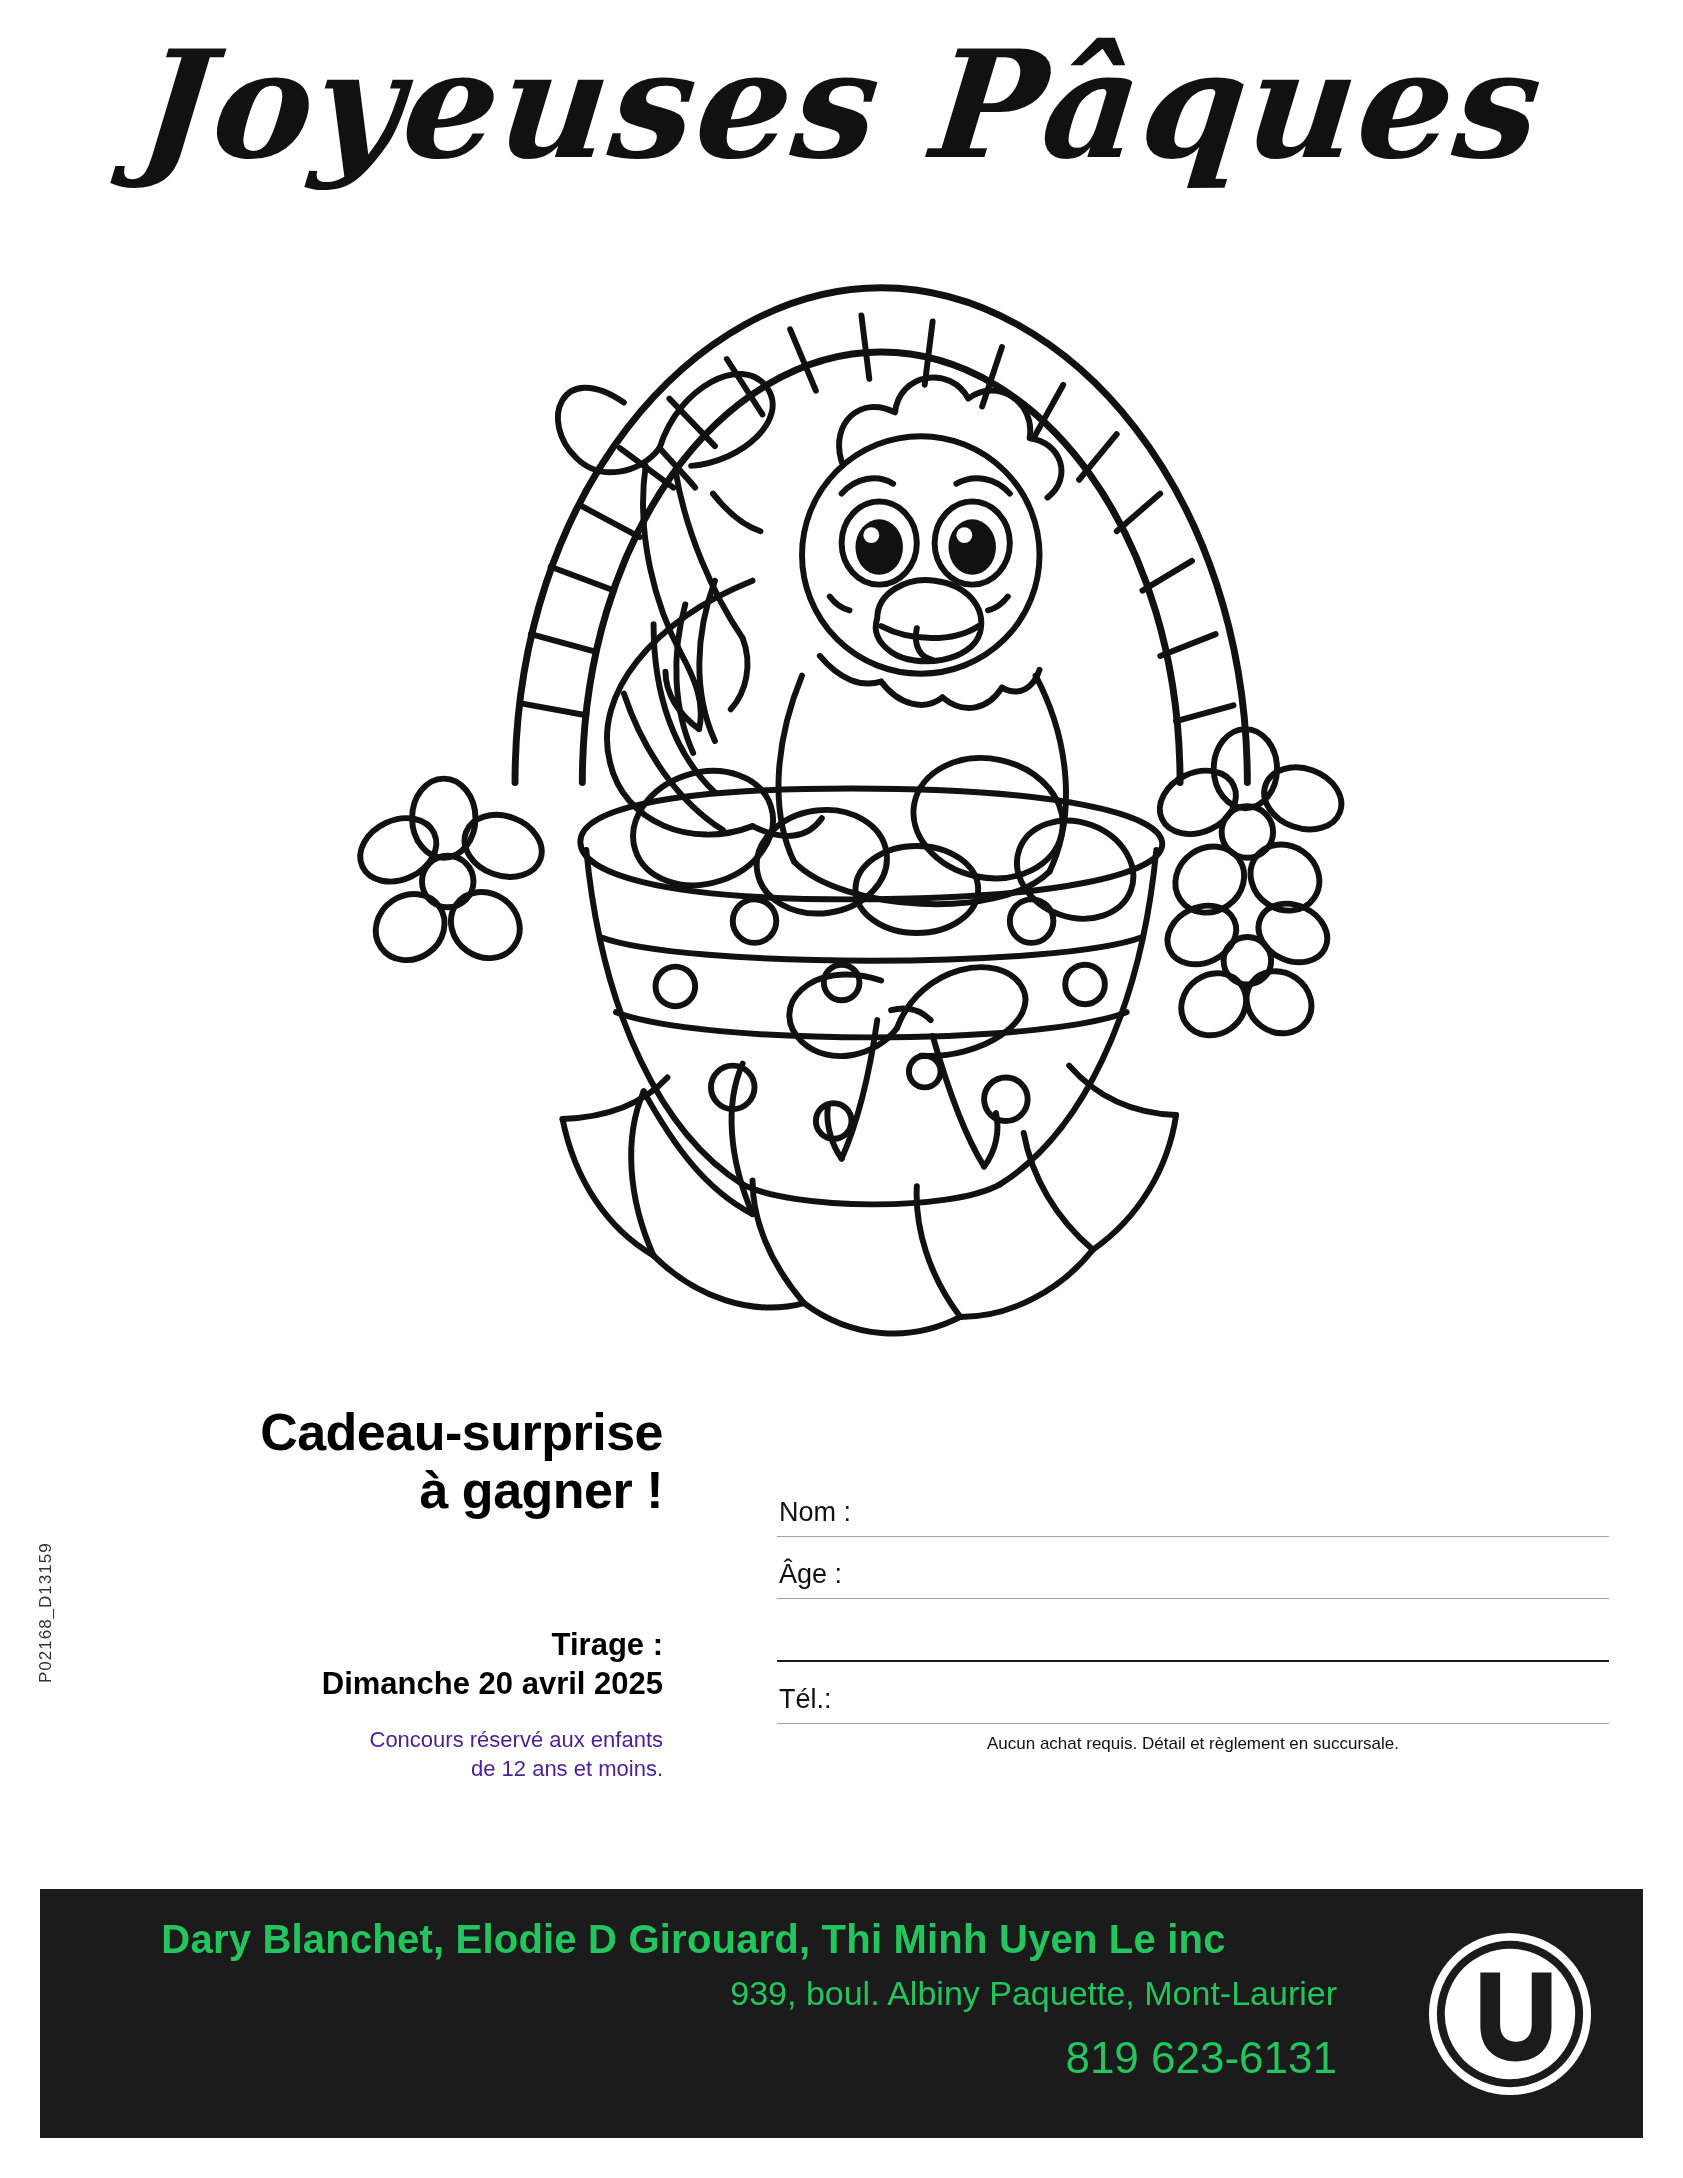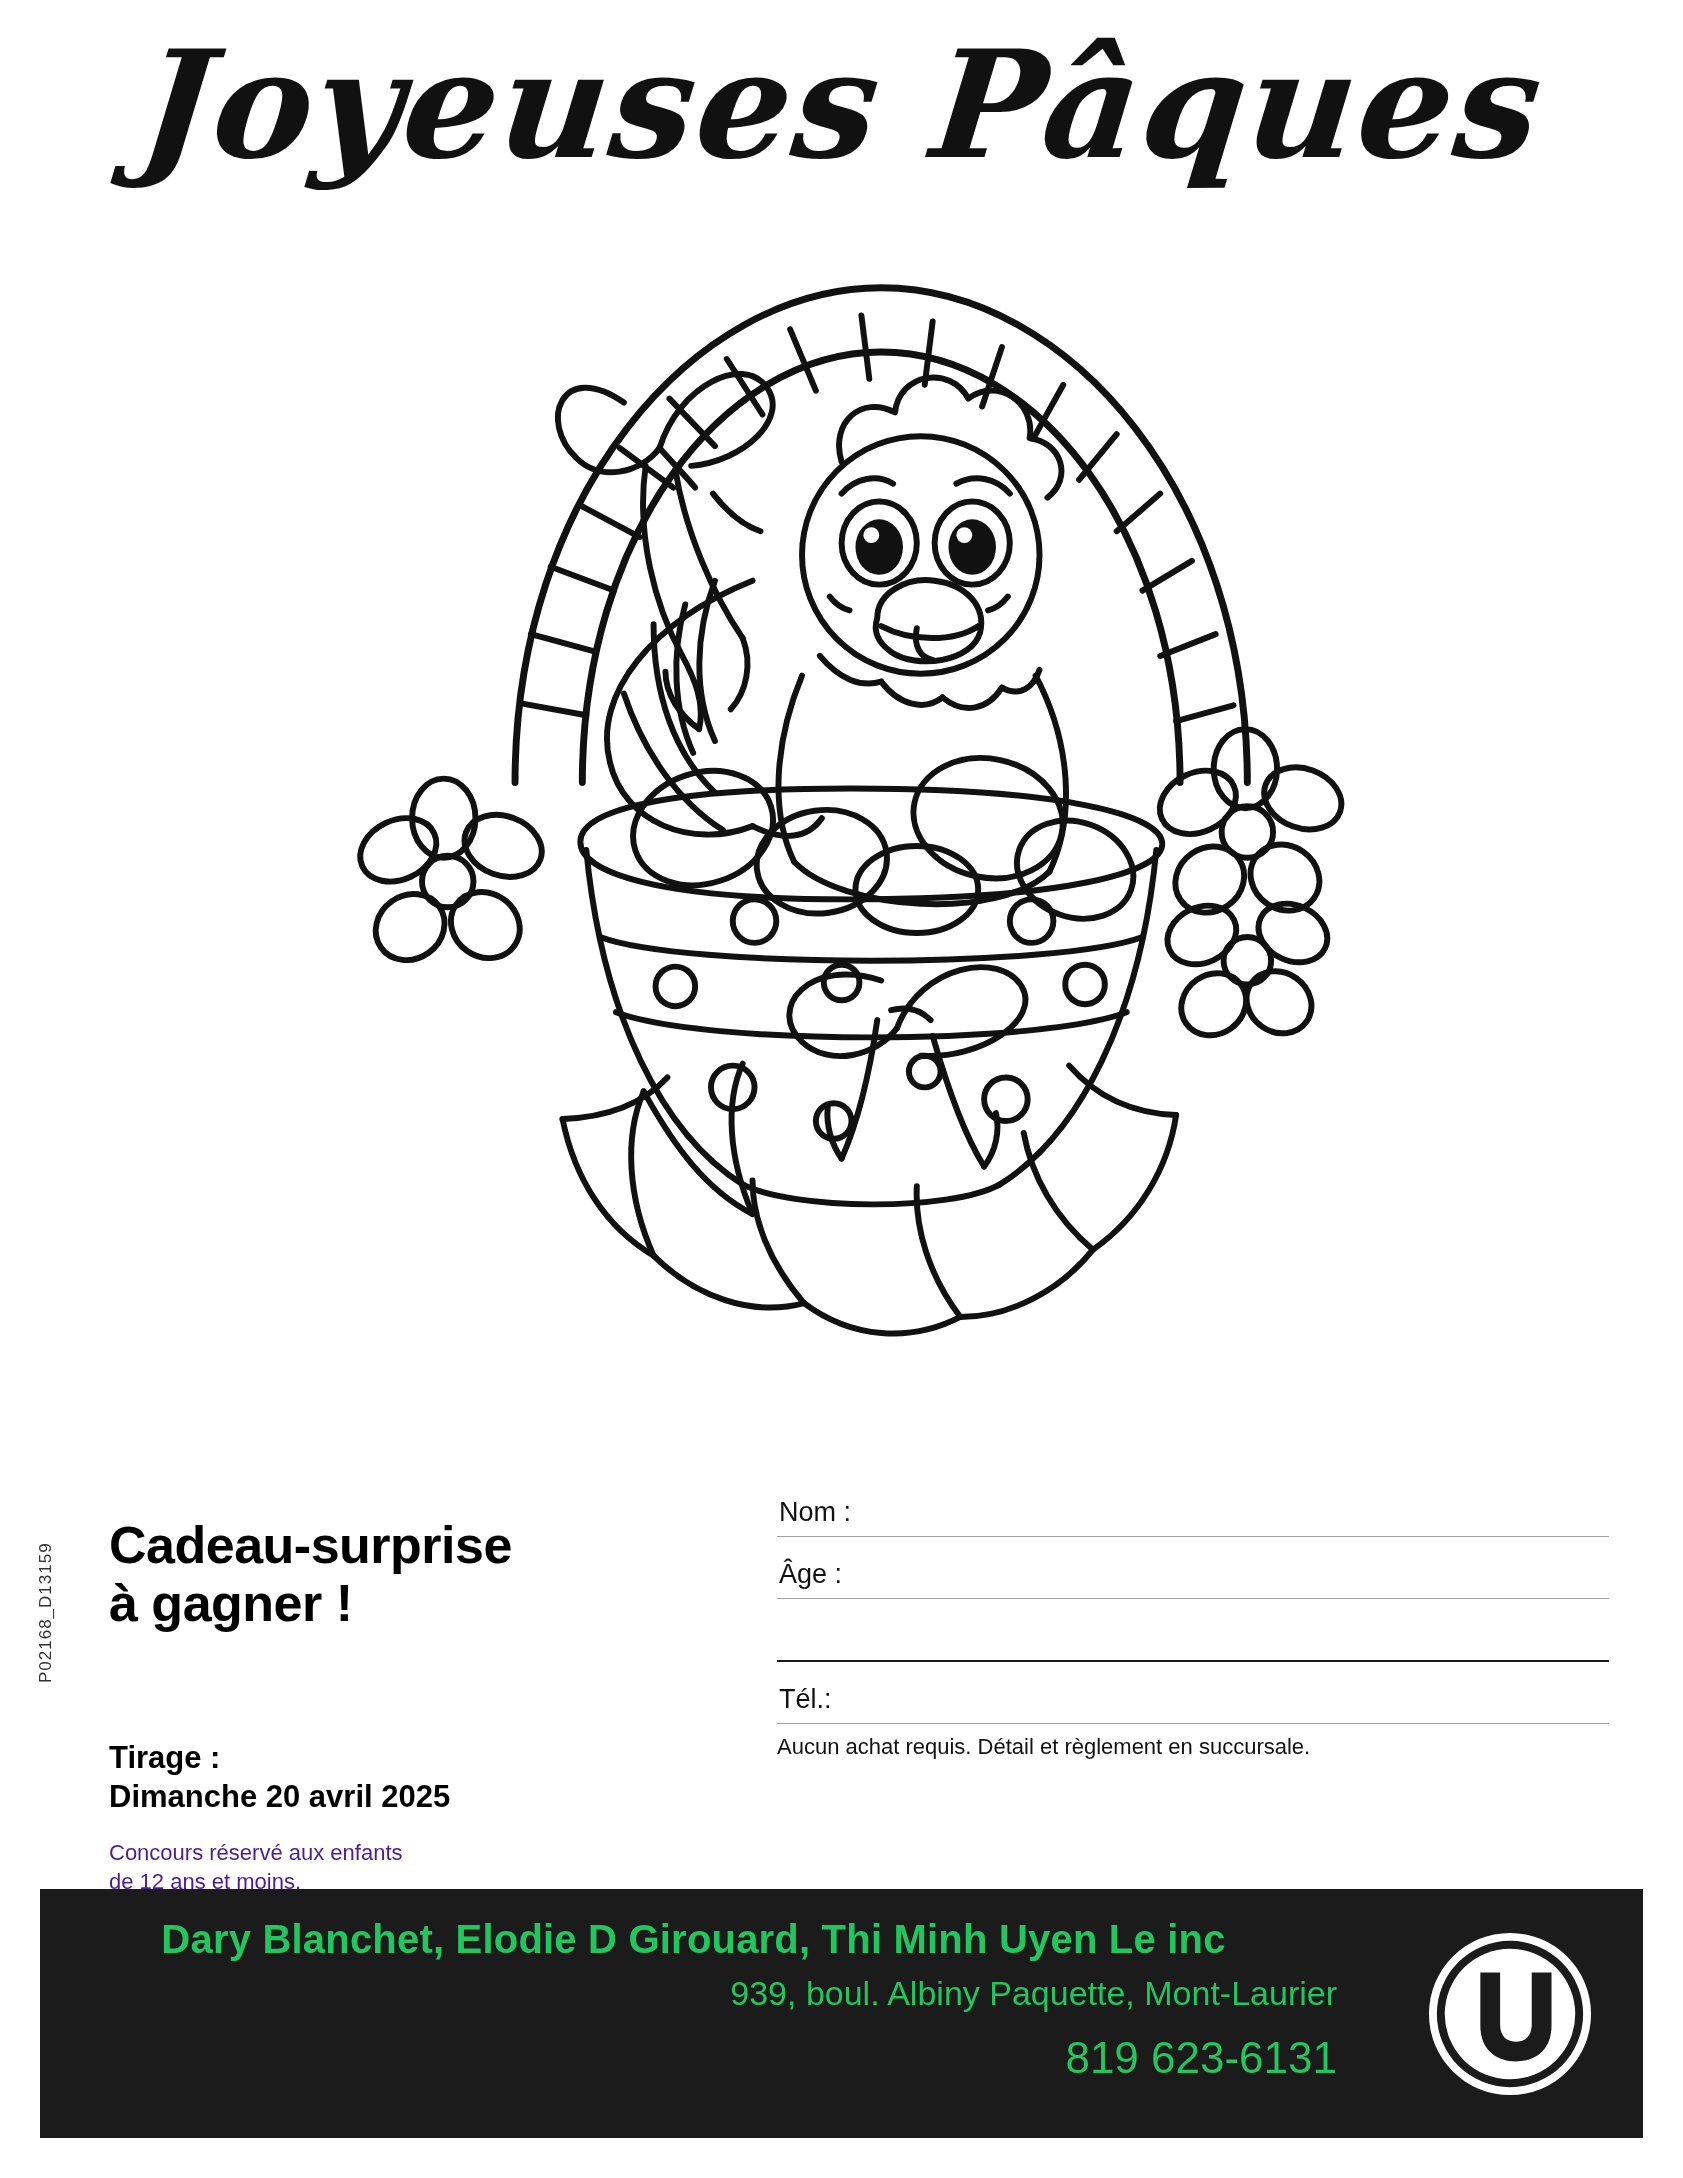--- a/index.html
+++ b/index.html
@@ -56,23 +56,23 @@
     color: #333333;
     transform: rotate(-90deg);
     transform-origin: left top;
     white-space: nowrap;
   }
 
   
   .promo {
     position: absolute;
     left: 109px;
-    top: 1516px;
+    top: 1403px;
     width: 554px;
-    text-align: left;
+    text-align: right;
   }
   .promo-head {
     font-weight: bold;
     font-size: 52px;
     line-height: 1.12;
     letter-spacing: -0.5px;
   }
   .promo-draw {
     margin-top: 107px;
     font-weight: bold;
@@ -101,22 +101,23 @@
   .field .lbl {
     position: absolute;
     left: 2px;
     bottom: 8px;
     font-size: 27px;
     color: #111;
   }
   .field.blank { border-bottom: 2px solid #1a1a1a; }
   .legal {
     margin-top: 10px;
-    font-size: 22px;
+    font-size: 17px;
     color: #111;
+    text-align: center;
   }
 
   
   .footer {
     position: absolute;
     left: 40px;
     top: 1889px;
     width: 1603px;
     height: 249px;
     background: #1b1b1b;

